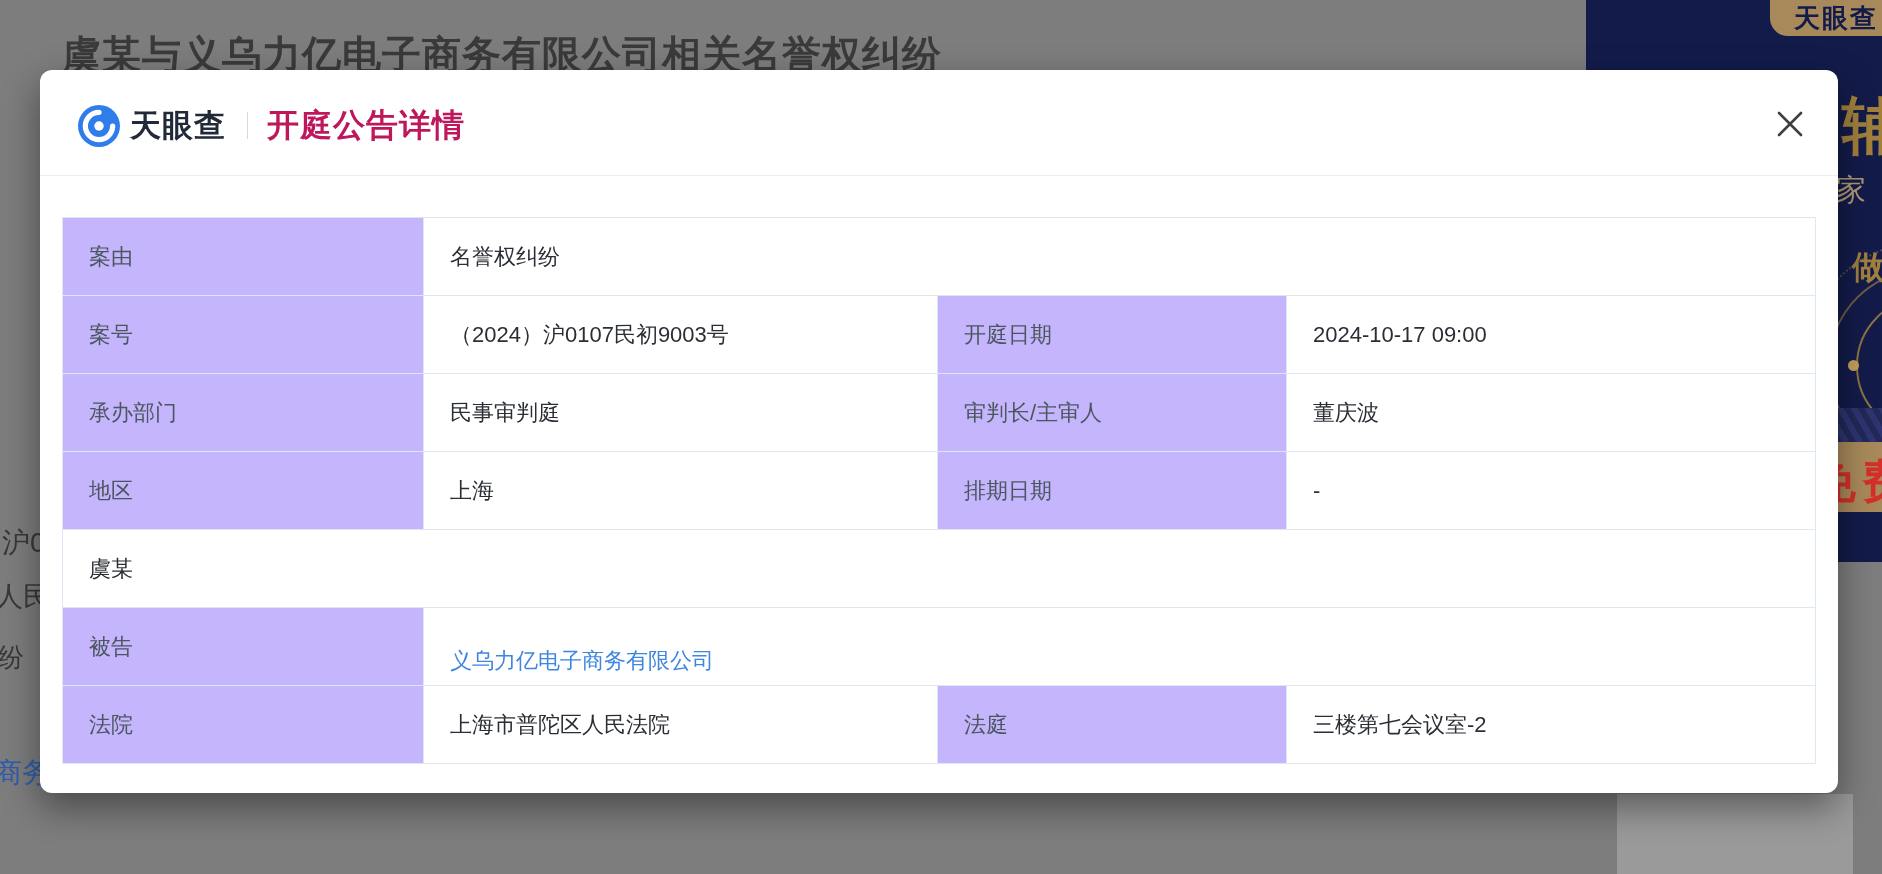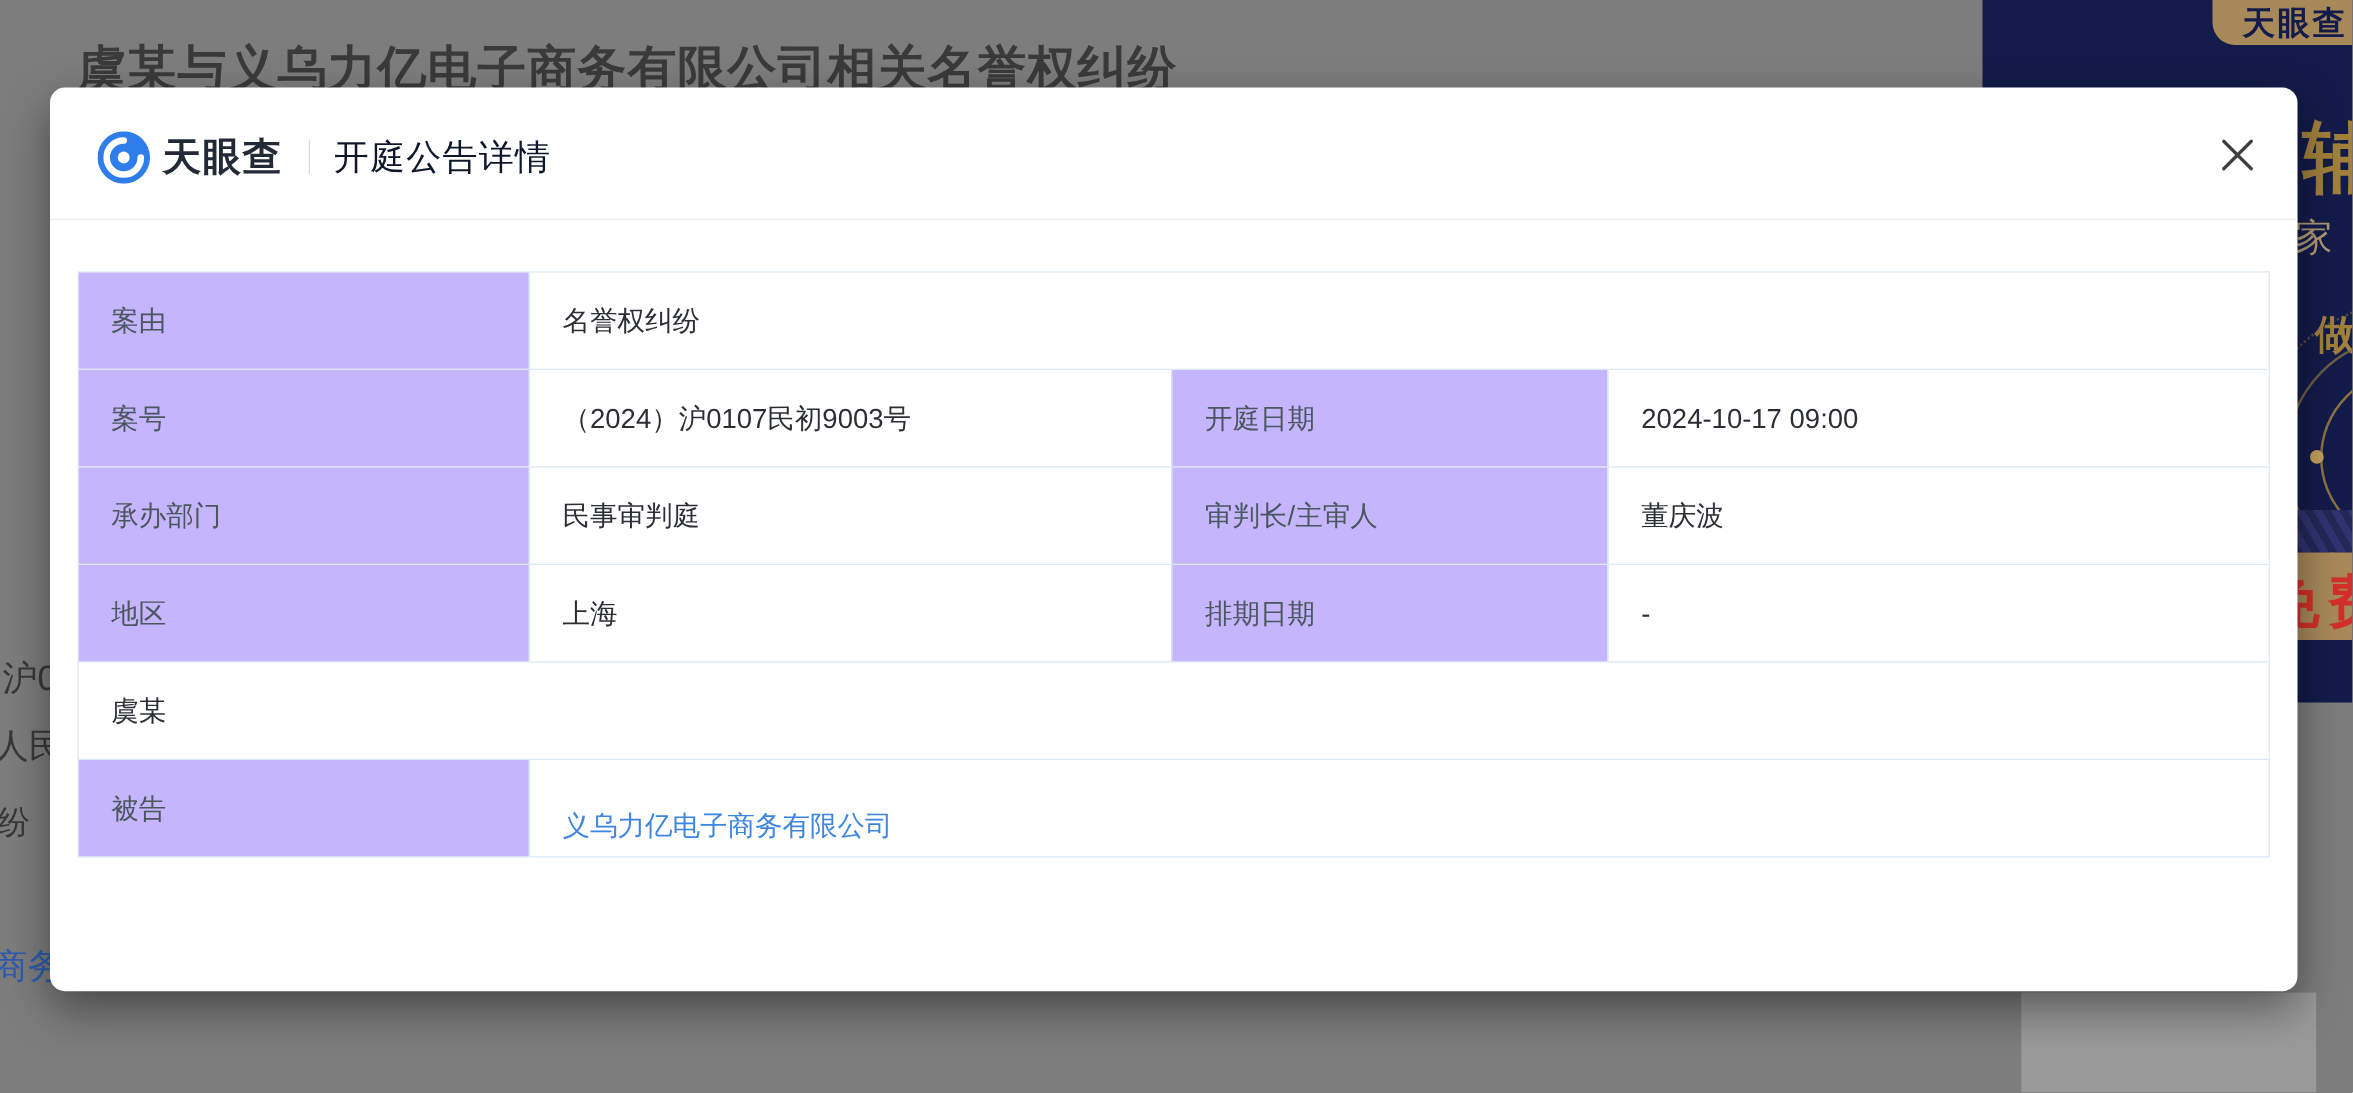--- a/index.html
+++ b/index.html
@@ -65,21 +65,21 @@
     box-shadow: 0 14px 36px rgba(0,0,0,.42);
   }
   .modal-header {
     position: relative; height: 106px; padding: 6px 38px 0;
     display: flex; align-items: center;
     border-bottom: 1px solid #ededed;
   }
   .logo-mark { width: 42px; height: 42px; flex: 0 0 auto; }
   .brand-name { font-size: 31px; font-weight: 700; color: #222a38; margin-left: 10px; letter-spacing: 1px; }
   .header-divider { width: 1px; height: 27px; background: #d6d9de; margin: 0 19px 0 21px; }
-  .dialog-title { font-size: 28px; font-weight: 400; color: #0f172a; letter-spacing: 1px; }
+  .dialog-title { font-size: 32px; font-weight: 700; color: #be185d; letter-spacing: 1px; }
   .close-btn {
     position: absolute; right: 28px; top: 34px; width: 40px; height: 40px;
     display: flex; align-items: center; justify-content: center;
     background: none; border: none; cursor: pointer;
   }
 
   
   .dtable { margin: 41px 22px 0; border: 1px solid #dce9f3; }
   .trow { display: grid; grid-template-columns: 360px 514px 349px 1fr; }
   .trow.span2 { grid-template-columns: 360px 1fr; }
@@ -170,17 +170,23 @@
         <div class="cell value">虞某</div>
       </div>
 
       <div class="trow span2">
         <div class="cell label">被告</div>
         <div class="cell value">
           <span class="link">义乌力亿电子商务有限公司</span>
         </div>
       </div>
 
+      <div class="trow">
+        <div class="cell label">法院</div>
+        <div class="cell value">上海市普陀区人民法院</div>
+        <div class="cell label">法庭</div>
+        <div class="cell value">三楼第七会议室-2</div>
+      </div>
 
     </div>
   </div>
 
 </div>
 
 </body></html>

